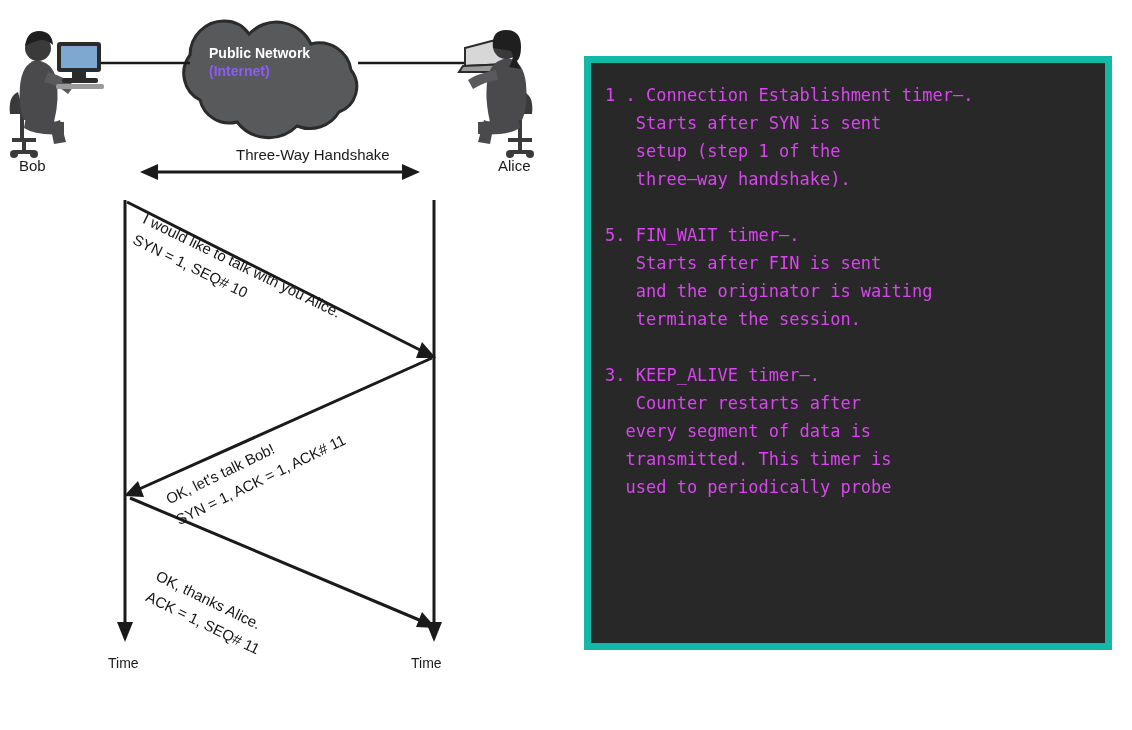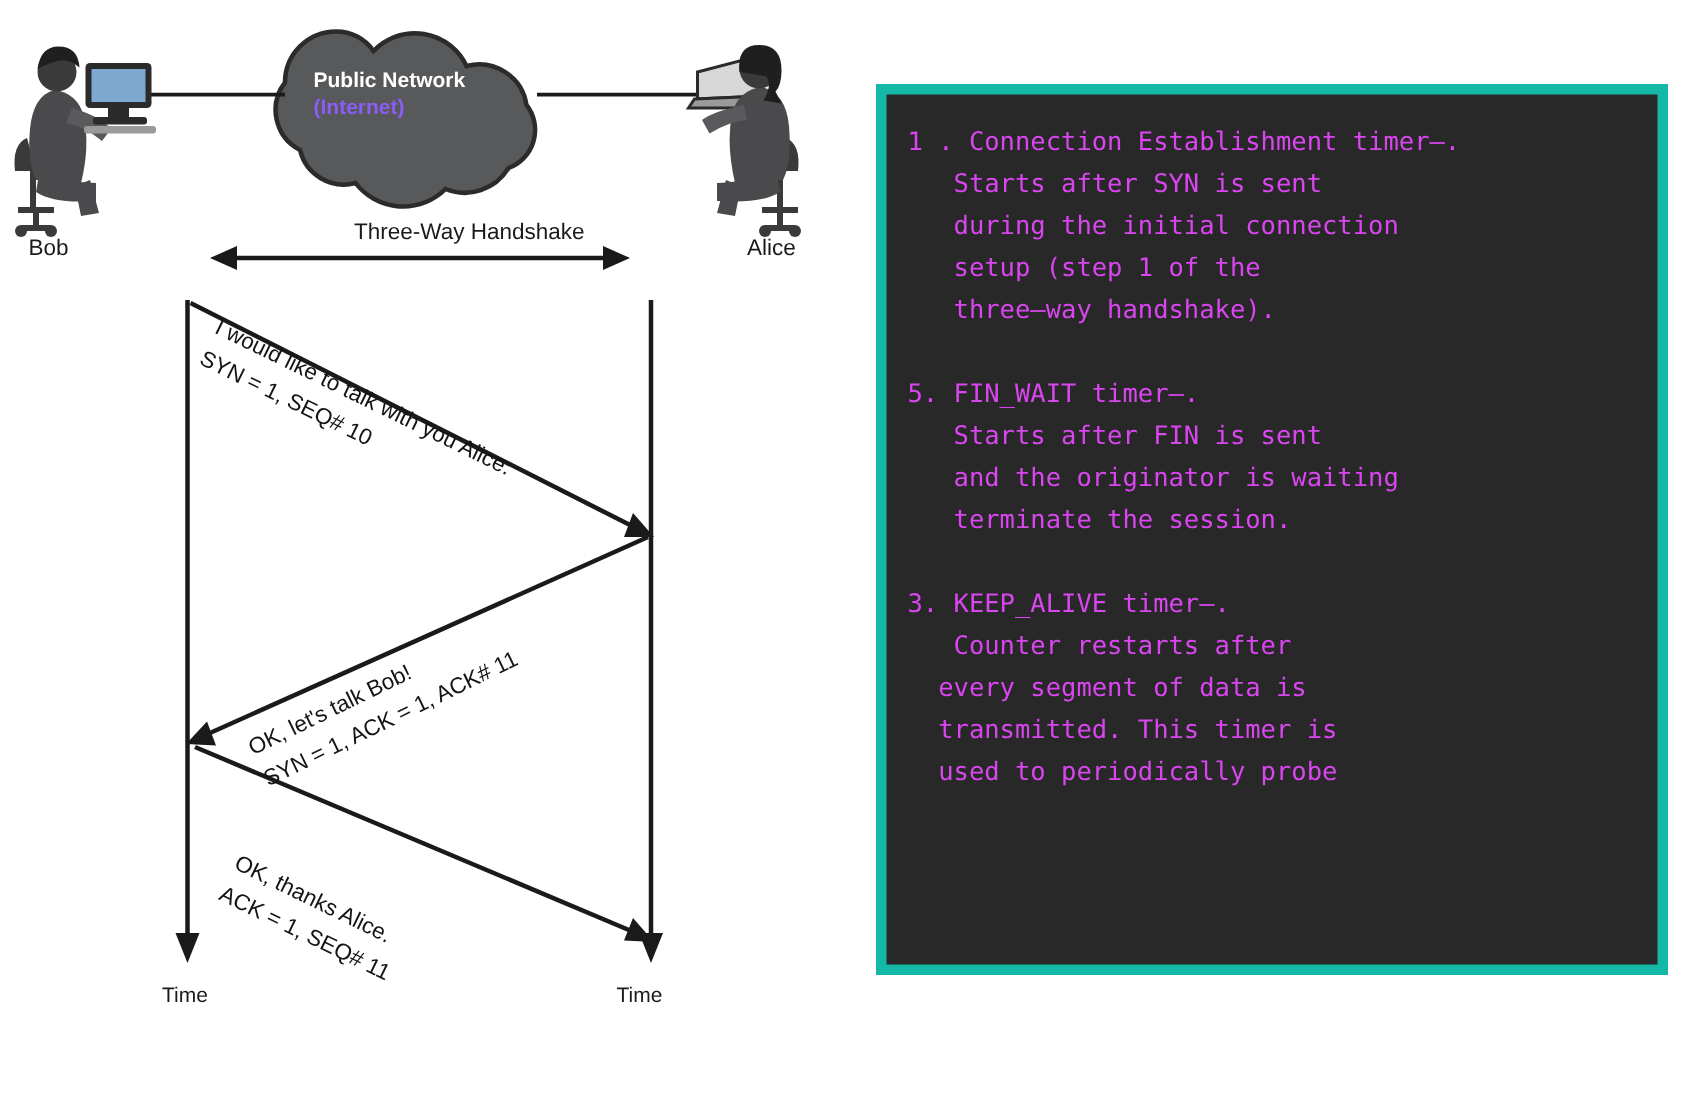--- a/index.html
+++ b/index.html
@@ -257,21 +257,20 @@
     <span>OK, thanks Alice.</span>
     <span class="l2">ACK = 1, SEQ# 11</span>
   </div>
 </div>
 
 <div id="terminal">
 
   <div class="term-block">
     <div class="term-line">1 . Connection Establishment timer—.</div>
     <div class="term-line">   Starts after SYN is sent</div>
-    <div class="term-line">   during the initial connection</div>
     <div class="term-line">   setup (step 1 of the</div>
     <div class="term-line">   three—way handshake).</div>
   </div>
 
   <div class="term-block">
     <div class="term-line">5. FIN_WAIT timer—.</div>
     <div class="term-line">   Starts after FIN is sent</div>
     <div class="term-line">   and the originator is waiting</div>
     <div class="term-line">   terminate the session.</div>
   </div>

